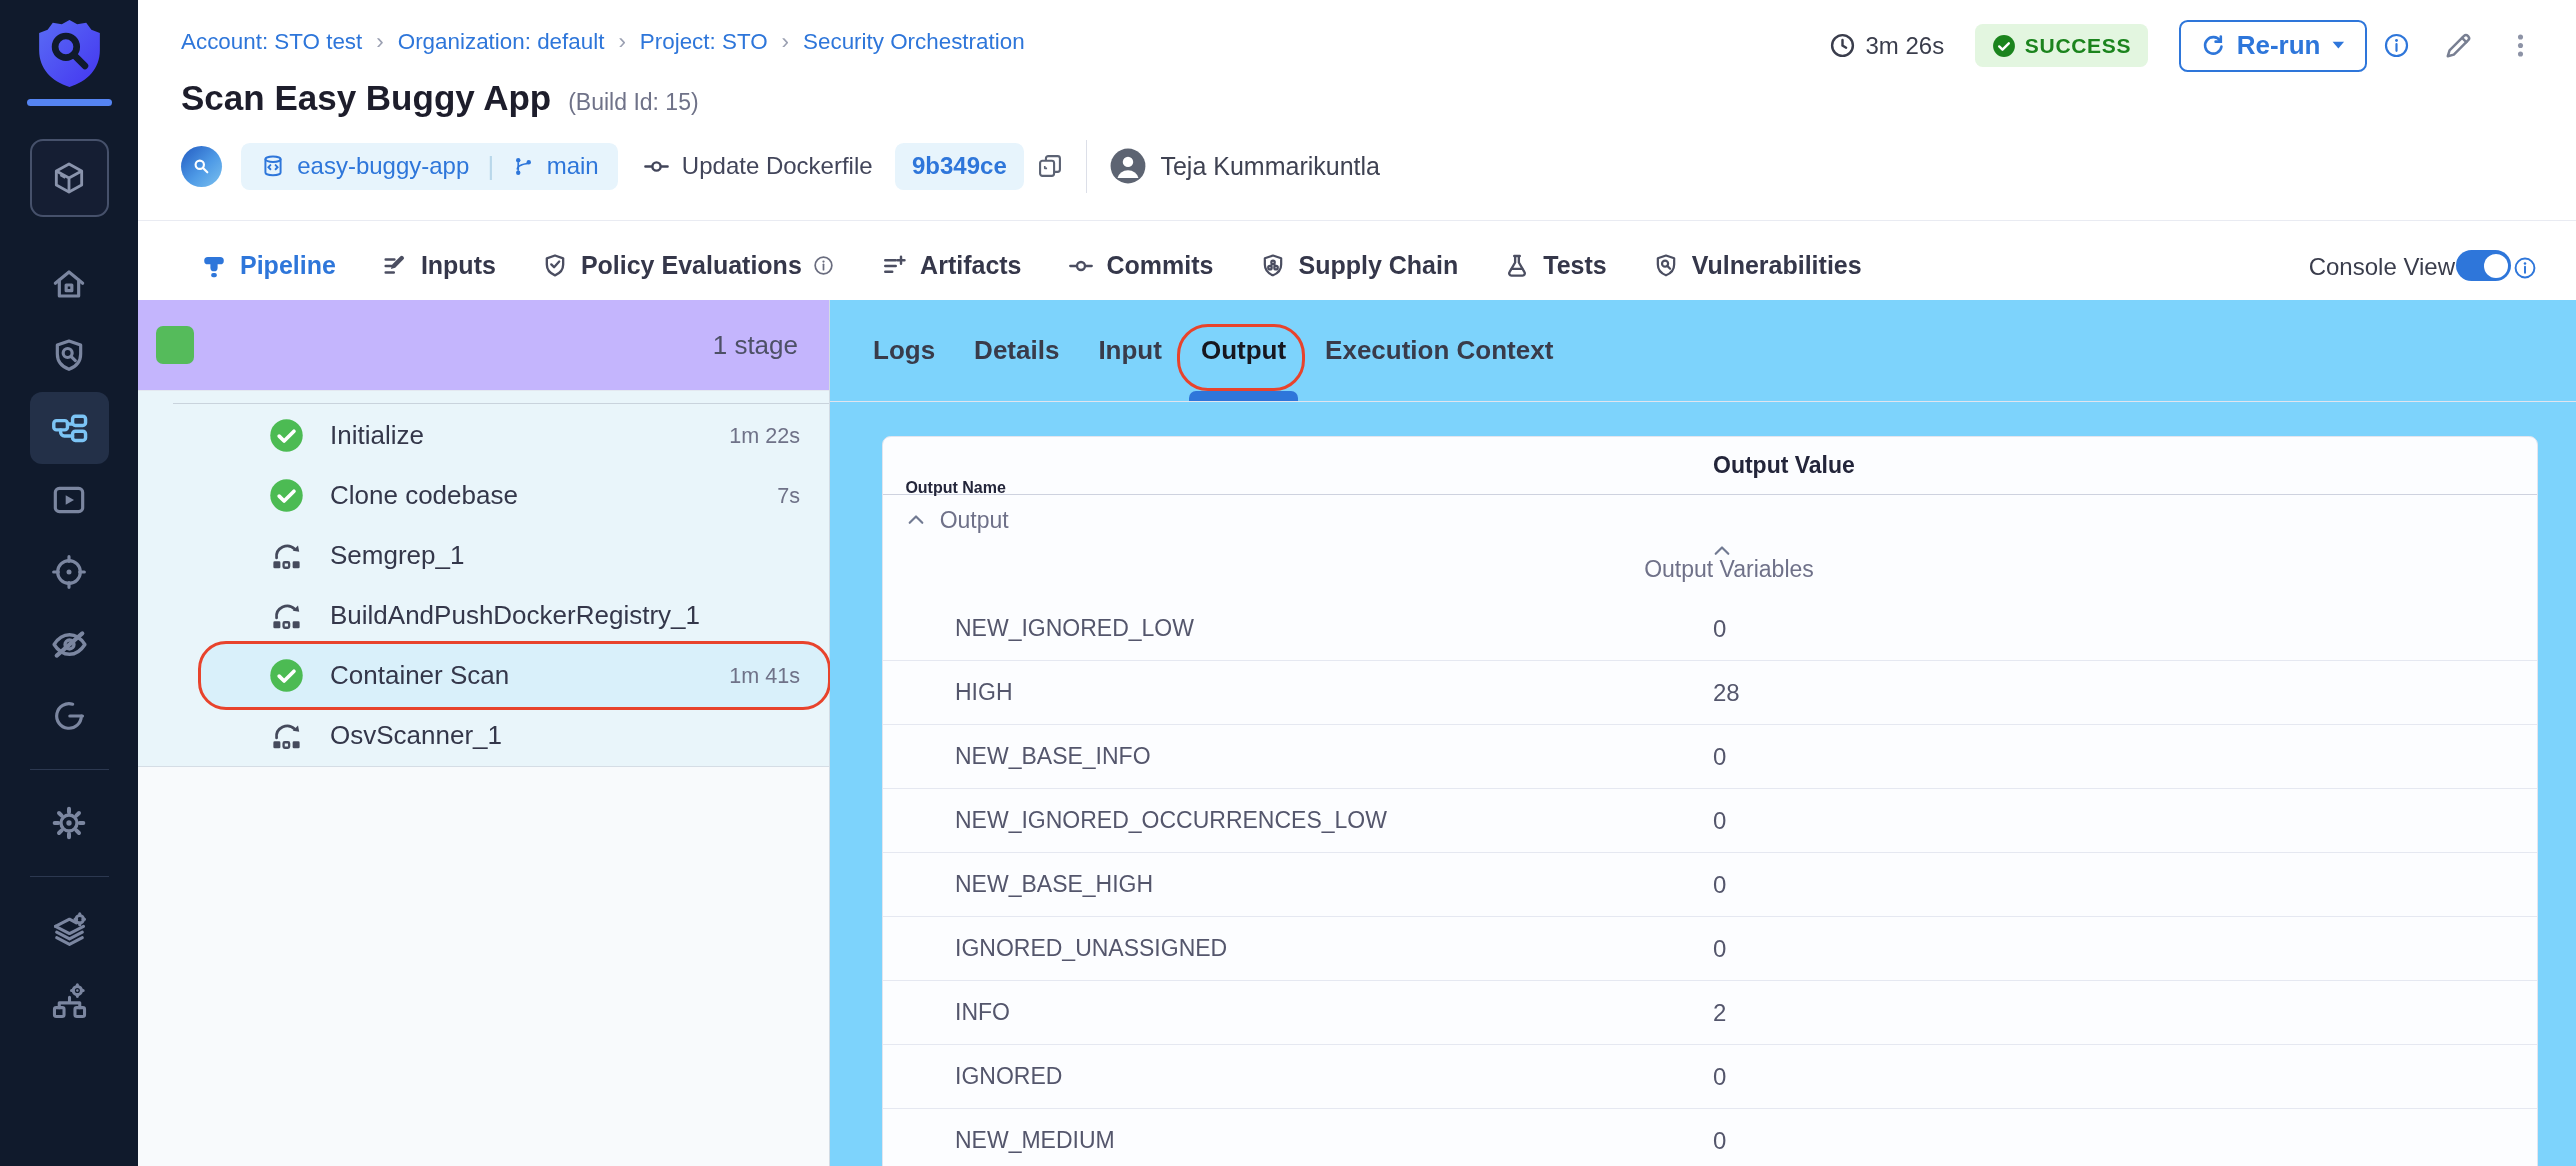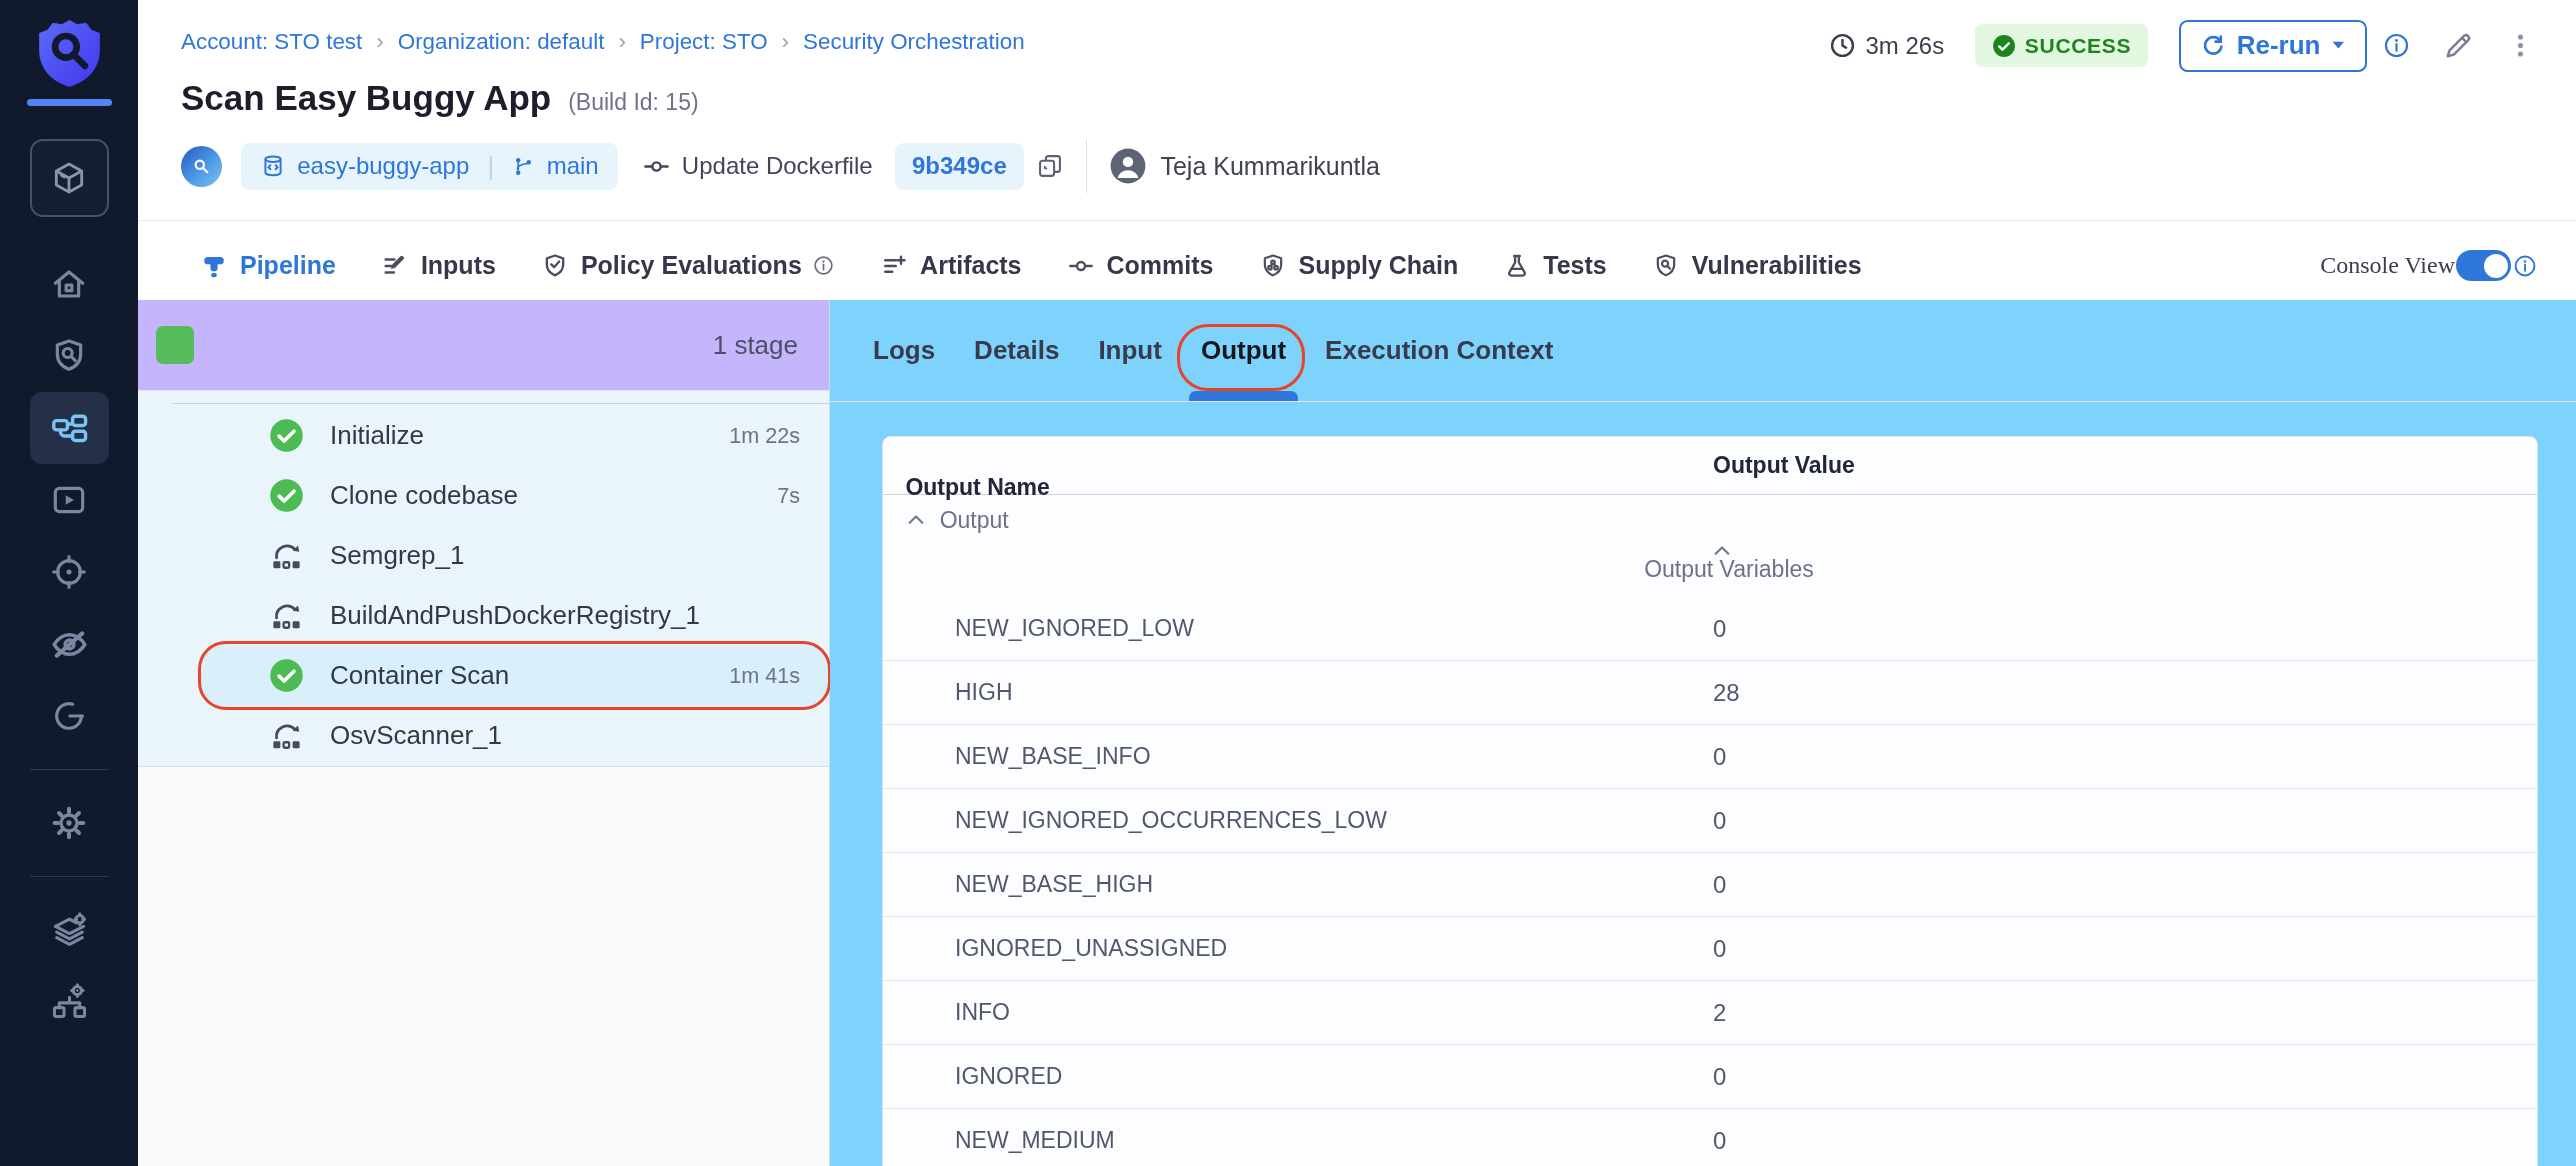--- a/index.html
+++ b/index.html
@@ -56,21 +56,21 @@
   
   .tabbar{position:absolute;left:0;top:222px;right:0;height:88px;background:#fff;border-bottom:0.9px solid #dfe2ec;
           display:flex;align-items:center;padding:0 38px 0 62px;gap:45px;}
   .tab{height:100%;display:flex;align-items:center;gap:12px;font-size:25px;font-weight:600;color:#35374a;
        cursor:pointer;position:relative;white-space:nowrap;}
   .tab .ticon{color:#4b4e61;}
   .tab.active{color:#2e76da;}
   .tab.active .ticon{color:#2e76da;}
   .tab.active::after{content:'';position:absolute;left:-8.6px;right:-8.6px;bottom:0;height:7.8px;background:#2e76da;border-radius:5.2px 5.2px 0 0;}
   .tab-info{color:#6a6d7f;margin-left:-1.7px;}
-  .console-group{margin-left:auto;display:flex;align-items:center;gap:1px;font-family:Liberation Serif, serif;}
+  .console-group{margin-left:auto;display:flex;align-items:flex-end;gap:1px;}
   .console-label{font-size:24px;color:#3a3d4c;font-weight:400;}
   .toggle{width:55px;height:31px;border-radius:15.5px;background:#2e76da;position:relative;cursor:pointer;}
   .toggle .knob{position:absolute;right:3.5px;top:3.5px;width:24px;height:24px;border-radius:50%;background:#fff;}
 
   
   .content{position:absolute;left:0;top:300px;right:0;bottom:0;display:flex;}
 
   
   .stage-panel{width:692px;flex:0 0 692px;display:flex;flex-direction:column;border-right:0.9px solid #d2dbe4;}
   .stage-header{height:91px;background:#c4b5fd;border-bottom:0.9px solid #e3e8f0;display:flex;align-items:center;
@@ -96,21 +96,21 @@
   .detail-panel{flex:1;background:#7dd3fc;position:relative;}
   .dtabs{height:102px;border-bottom:0.9px solid #e1e4ee;display:flex;align-items:center;padding-left:43px;gap:39px;}
   .dtab{height:100%;display:flex;align-items:center;font-size:26px;font-weight:600;color:#393b4a;cursor:pointer;position:relative;}
   .dtab.active{font-weight:700;color:#17171f;}
   .dtab.active::after{content:'';position:absolute;left:-12px;right:-12px;bottom:0;height:10.4px;background:#2e76da;border-radius:7px 7px 0 0;}
   .annot-ring{position:absolute;top:24px;bottom:10.4px;left:-24px;right:-19px;border:3.5px solid #e8432c;border-radius:31px;pointer-events:none;}
 
   .table-card{position:absolute;left:52px;right:38px;top:136px;height:828px;background:#fcfdff;
               border:0.9px solid #e2e5ef;border-radius:8.6px 8.6px 0 0;overflow:hidden;}
   .t-head{height:58px;border-bottom:0.9px solid #ced2df;position:relative;display:flex;align-items:center;}
-  .t-col1{position:absolute;left:22.4px;font-size:23px;font-weight:700;color:#23253a;margin-top:44px;}
+  .t-col1{position:absolute;left:22.4px;font-size:16px;font-weight:700;color:#23253a;margin-top:44px;}
   .t-col2{position:absolute;left:830px;font-size:23px;font-weight:700;color:#23253a;}
   .t-group{display:flex;align-items:center;color:#6f7189;font-size:23px;cursor:pointer;}
   .t-group .gchev{color:#717a92;margin-right:14.7px;}
   .t-group1{height:50px;padding-left:24px;}
   .t-group2{height:52px;padding-left:38px;flex-direction:column;}
   .orow{height:64px;border-bottom:0.9px solid #e5e8f1;position:relative;display:flex;align-items:center;}
   .olabel{position:absolute;left:72px;font-size:23px;color:#54566c;}
   .oval{position:absolute;left:830px;font-size:24px;color:#54566c;}
 </style>
 </head>

